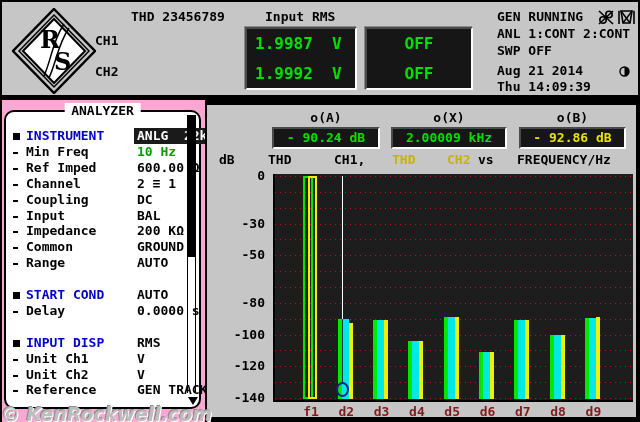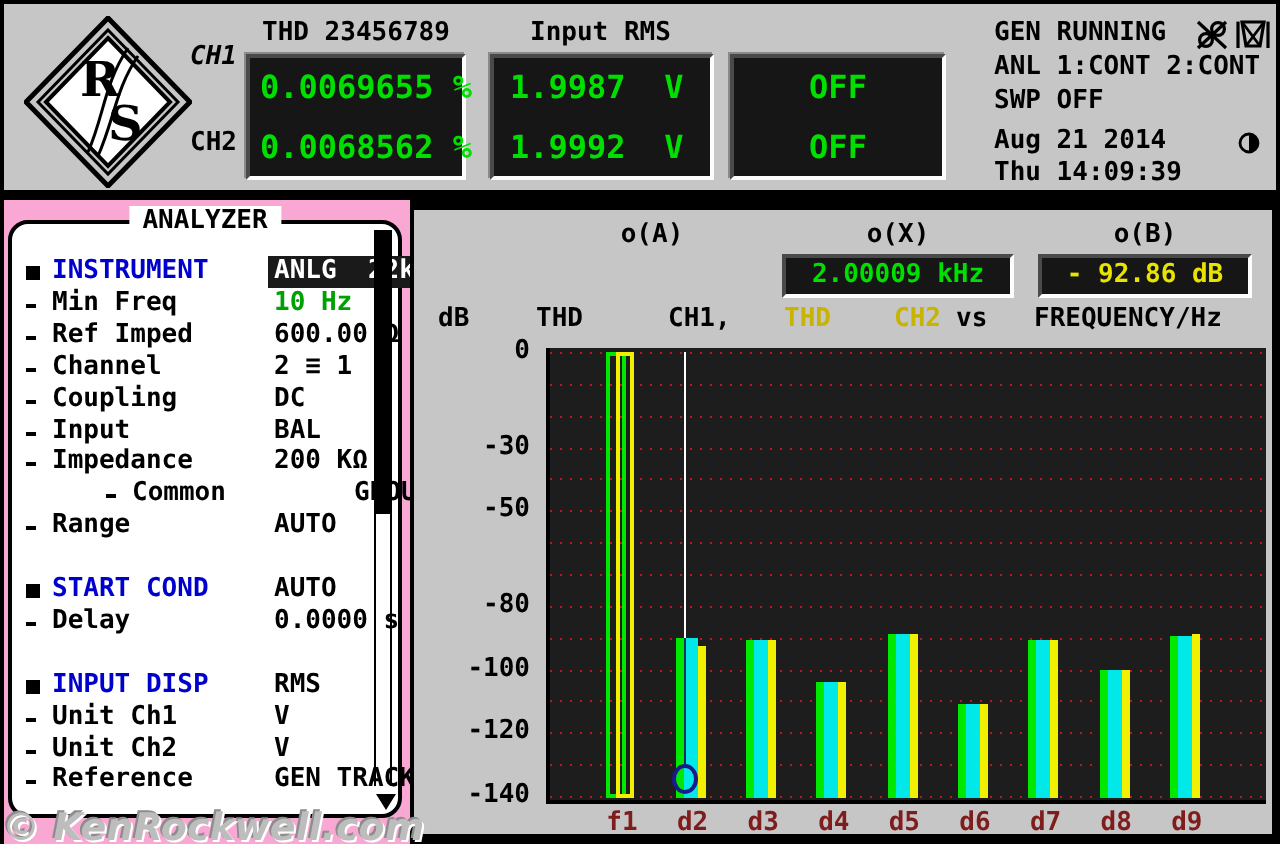--- a/index.html
+++ b/index.html
@@ -91,27 +91,23 @@
     <polygon points="42,1 83,43 42,85 1,43" fill="#c6c6c6" stroke="#000" stroke-width="2.5"></polygon>
     <polygon points="42,7 77,43 42,79 7,43" fill="none" stroke="#000" stroke-width="1.5"></polygon>
     <polygon points="42,11 73,43 42,75 11,43" fill="#fff" stroke="#000" stroke-width="2"></polygon>
     <text x="28" y="40" font-size="24" font-family="DejaVu Serif, serif" font-weight="bold" fill="#000">R</text>
     <text x="42" y="62" font-size="24" font-family="DejaVu Serif, serif" font-weight="bold" fill="#000">S</text>
     <path d="M52,16 C40,34 40,50 32,68" fill="none" stroke="#000" stroke-width="1.5"></path>
     <path d="M57,20 C46,36 45,52 37,70" fill="none" stroke="#000" stroke-width="1.5"></path>
   </svg>
 
   <div class="abs hdr-label" style="left:129px;top:7px;">THD 23456789</div>
-  <div class="abs hdr-label" style="left:93px;top:19px;font-style:italic;">CH1</div>
+  <div class="abs hdr-label" style="left:93px;top:31px;">CH1</div>
   <div class="abs hdr-label" style="left:93px;top:62px;">CH2</div>
 
-  <div class="abs display" style="left:121px;top:25px;width:106px;height:59px;">
-    <div class="disp-row green" style="top:5px;left:5px;">0.0069655 %</div>
-    <div class="disp-row green" style="top:35px;left:5px;">0.0068562 %</div>
-  </div>
 
   <div class="abs hdr-label" style="left:263px;top:7px;">Input RMS</div>
   <div class="abs display" style="left:243px;top:25px;width:108px;height:59px;">
     <div class="disp-row green" style="top:5px;left:8px;">1.9987  V</div>
     <div class="disp-row green" style="top:35px;left:8px;">1.9992  V</div>
   </div>
 
   <div class="abs display" style="left:363px;top:25px;width:104px;height:59px;">
     <div class="disp-row green" style="top:5px;text-align:center;">OFF</div>
     <div class="disp-row green" style="top:35px;text-align:center;">OFF</div>
@@ -174,21 +170,21 @@
         <div class="menu-row" style="top: 95.5px;">
           <span class="menu-bullet-dash"></span>
           <span class="menu-label">Input</span>
           <span class="menu-value ">BAL</span>
         </div>
         <div class="menu-row" style="top: 111.4px; padding-left: 35px;">
           <span class="menu-bullet-dash"></span>
           <span class="menu-label">Impedance</span>
           <span class="menu-value ">200 KΩ</span>
         </div>
-        <div class="menu-row" style="top: 127.3px; margin-left: 40px;">
+        <div class="menu-row" style="top: 127.3px;">
           <span class="menu-bullet-dash"></span>
           <span class="menu-label">Common</span>
           <span class="menu-value ">GROUND</span>
         </div>
         <div class="menu-row" style="top: 143.2px;">
           <span class="menu-bullet-dash"></span>
           <span class="menu-label">Range</span>
           <span class="menu-value ">AUTO</span>
         </div>
         <div class="menu-row" style="top: 175px;">
@@ -225,20 +221,21 @@
     <div id="scrollbar">
       <div id="scroll-thumb"></div>
     </div>
     <div id="scroll-arrow"></div>
   </div>
 </div>
 
 <div id="chart-panel" class="abs">
 
   <div class="cursor-label" style="left:65px;width:108px;">o(A)</div>
+  <div class="cursor-box green" style="left:65px;width:104px;">- 90.24 dB</div>
 
   <div class="cursor-label" style="left:184px;width:116px;">o(X)</div>
   <div class="cursor-box green" style="left:184px;width:112px;">2.00009 kHz</div>
 
   <div class="cursor-label" style="left:312px;width:107px;">o(B)</div>
   <div class="cursor-box yellow" style="left:312px;width:103px;">- 92.86 dB</div>
 
   <div class="subtitle" style="left:12px;">dB</div>
   <div class="subtitle" style="left:61px;">THD</div>
   <div class="subtitle" style="left:127px;">CH1,</div>

